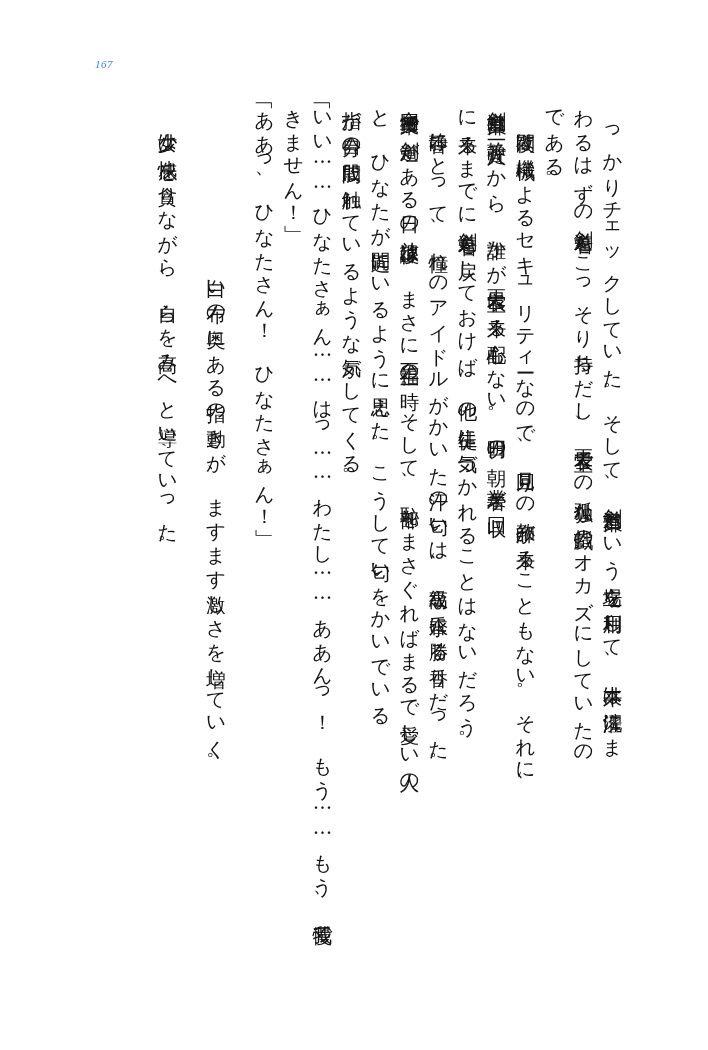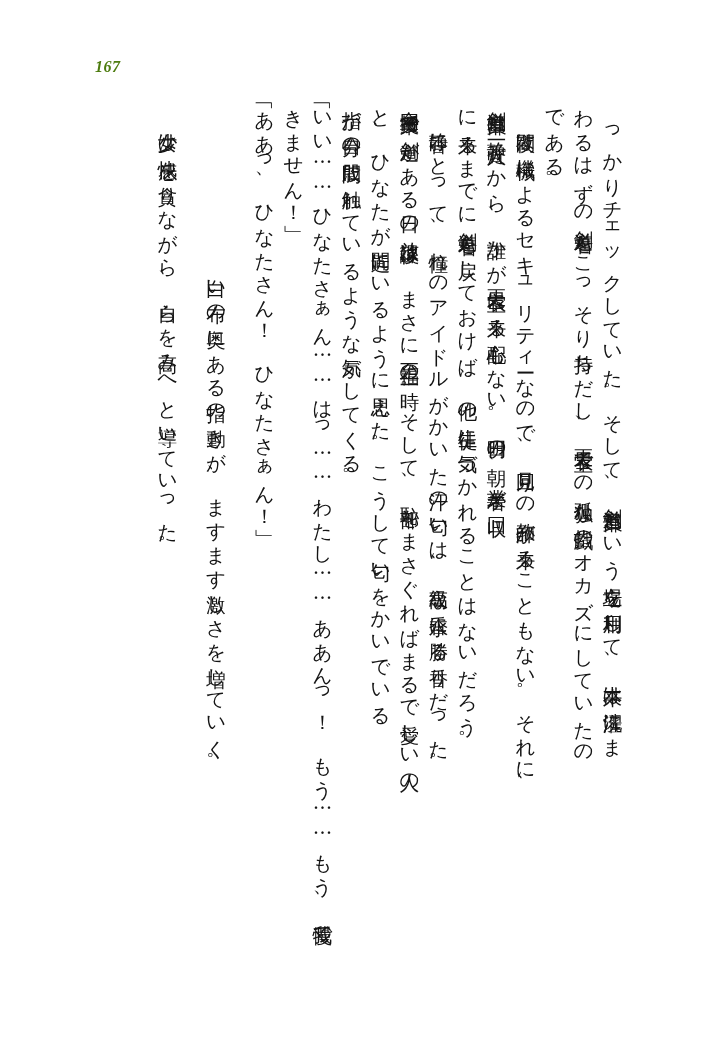--- a/index.html
+++ b/index.html
@@ -18,26 +18,25 @@
   .page {
     position: absolute;
     inset: 0;
     background: #ffffff;
   }
   
   .page-number {
     position: absolute;
     left: 95px;
     top: 58px;
-    font-size: 16px;
+    font-size: 11px;
     font-style: italic;
     font-family: "Liberation Serif", "DejaVu Serif", serif;
     letter-spacing: 0.5px;
-    color: #4d7c0f;
-    font-weight: bold;
+    color: #3b82f6;
   }
   
   .text-block {
     position: absolute;
     top: 96px;
     right: 86px;
     left: 96px;
     bottom: 40px;
     display: flex;
     flex-direction: row-reverse;

